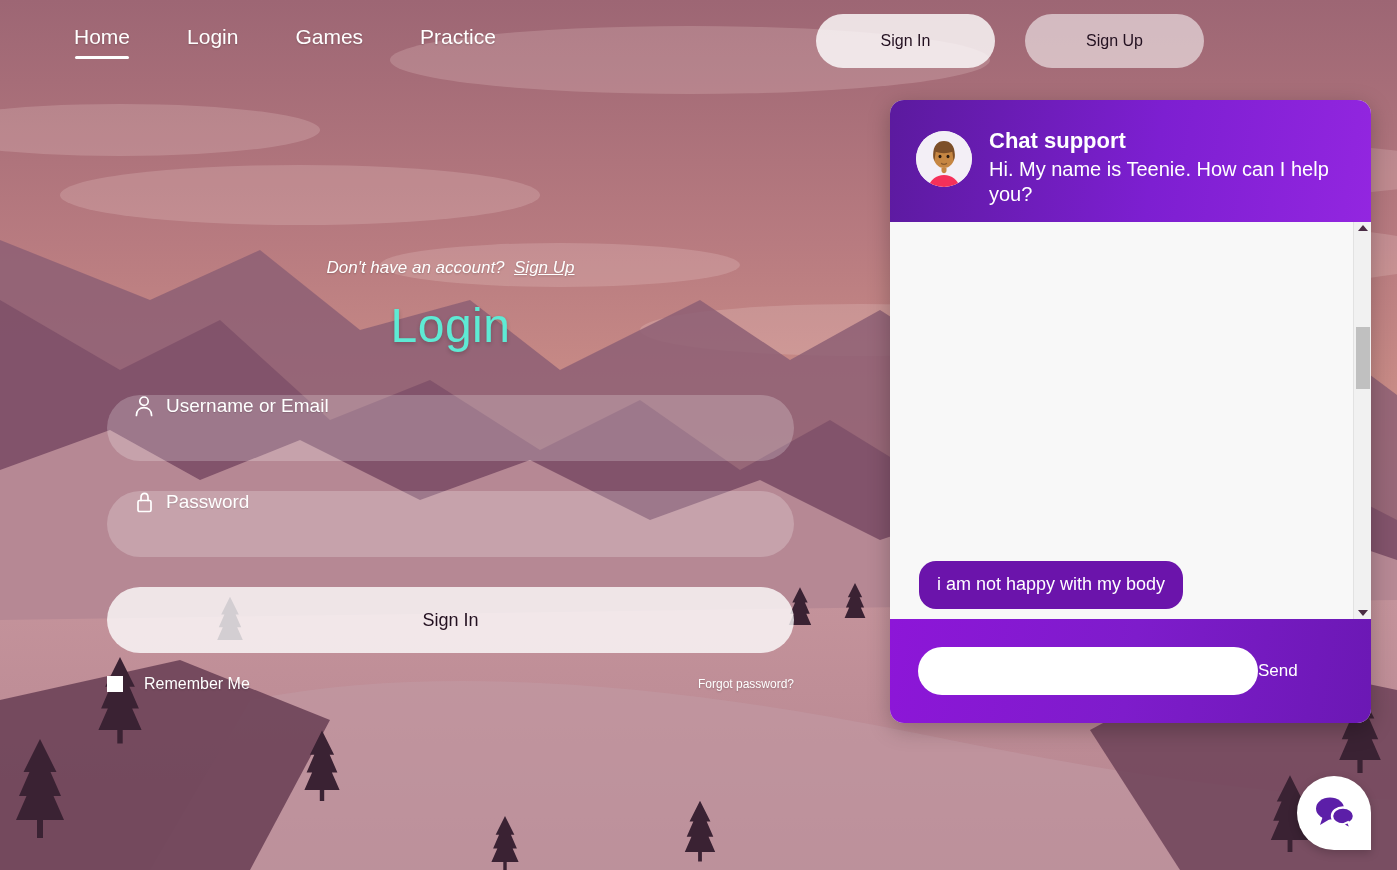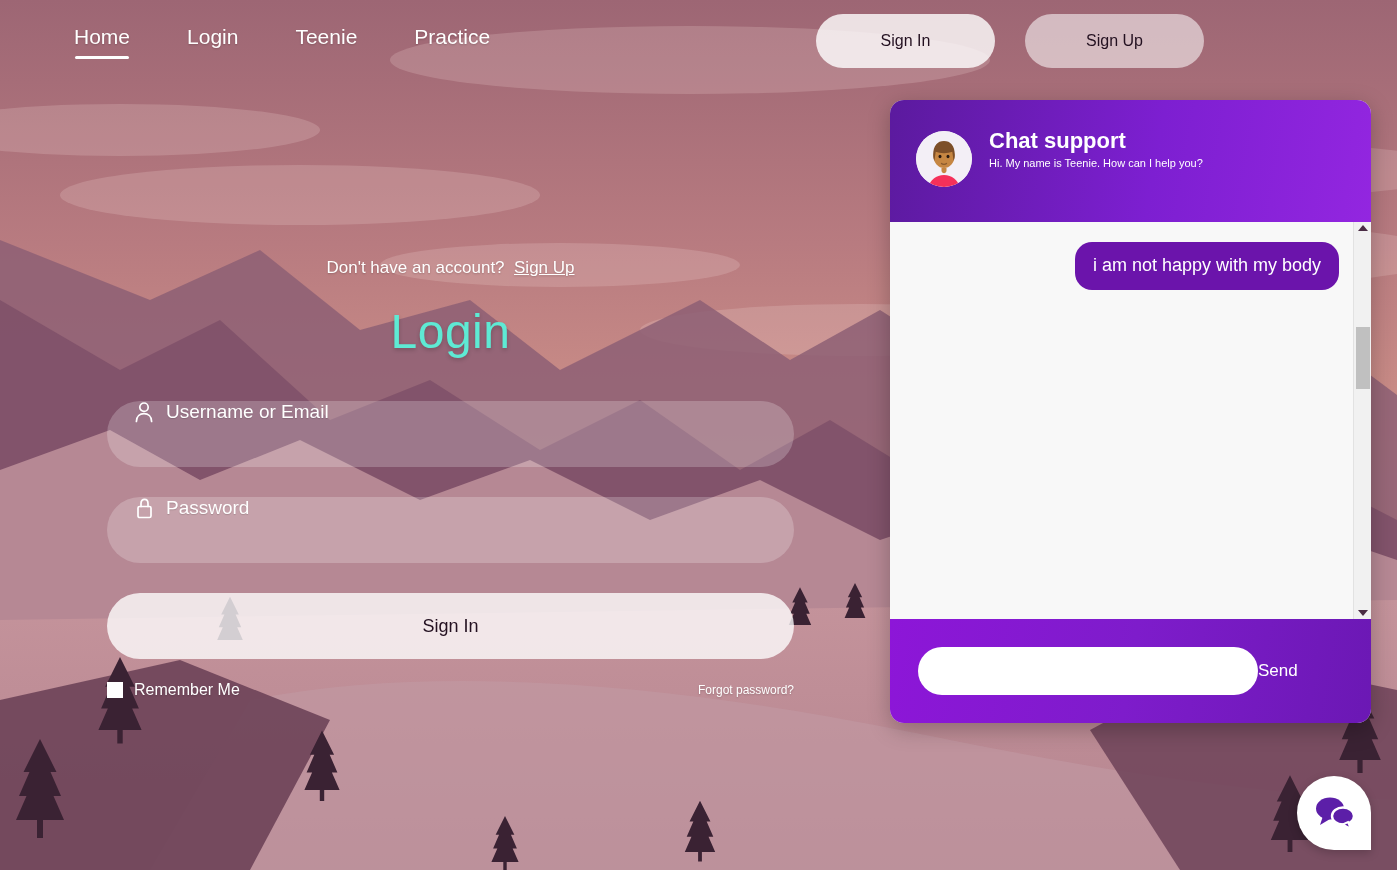--- a/index.html
+++ b/index.html
@@ -38,22 +38,23 @@
     display:flex; align-items:center; justify-content:center;
   }
   .auth-btn.signin { background:rgba(255,255,255,.80); }
   .auth-btn.signup { background:rgba(255,255,255,.55); }
 
   
   .login-wrap {
     position:absolute; left:107px; top:258px; width:687px; z-index:8;
   }
   .account-line {
-    text-align:center; color:#ffffff; font-size:17px; margin-bottom:26px;
+    text-align:center; color:#ffffff; font-size:17px; margin-bottom:20px;
     text-shadow:0 1px 2px rgba(0,0,0,.2);
+    font-style:italic;
   }
   .account-line a { color:#ffffff; text-decoration:underline; }
   .login-title {
     text-align:center; color:#5eead4; font-size:48px; font-weight:400;
     letter-spacing:.5px; margin-bottom:42px;
     text-shadow:0 2px 4px rgba(0,0,0,.2);
   }
   .field {
     position:relative; width:687px; height:66px; border-radius:33px;
     background:rgba(255,255,255,.22);
@@ -68,21 +69,21 @@
   .signin-main {
     width:687px; height:66px; border-radius:33px; border:none;
     background:rgba(255,255,255,.78); color:#231020; font-size:18px;
     cursor:pointer; font-family:"Liberation Sans", sans-serif;
     display:flex; align-items:center; justify-content:center;
   }
   .below-row {
     display:flex; align-items:center; justify-content:space-between;
     margin-top:22px; width:687px;
   }
-  .remember { display:flex; align-items:center; gap:11px; cursor:pointer; }
+  .remember { display:flex; align-items:center; gap:21px; cursor:pointer; }
   .cbox { width:16px; height:16px; background:#ffffff; border:1px solid #ffffff; }
   .remember span { color:#ffffff; font-size:16px; text-shadow:0 1px 2px rgba(0,0,0,.2); }
   .forgot { color:#ffffff; font-size:12px; text-decoration:none; text-shadow:0 1px 2px rgba(0,0,0,.2); }
 
   
   .chat {
     position:absolute; left:890px; top:100px; width:481px; height:623px;
     border-radius:14px; overflow:hidden; z-index:20;
     box-shadow:0 6px 22px rgba(0,0,0,.25);
     display:flex; flex-direction:column;
@@ -93,29 +94,29 @@
     height:122px; display:flex; align-items:flex-start; padding:27px 20px 0 26px;
     flex:0 0 auto;
   }
   .avatar {
     width:56px; height:56px; border-radius:50%; background:#f1eef5;
     flex:0 0 auto; margin-top:4px; overflow:hidden; position:relative;
   }
   .avatar svg { display:block; }
   .chat-head-text { margin-left:17px; }
   .chat-title { color:#ffffff; font-size:22px; font-weight:bold; line-height:1.25; }
-  .chat-sub { color:#ffffff; font-size:11px; line-height:1.27; margin-top:2px; max-width:345px; }
+  .chat-sub { color:#ffffff; font-size:20px; line-height:1.27; margin-top:2px; max-width:345px; }
 
   .chat-body {
     flex:1 1 auto; position:relative; background:#f8f8f8;
     overflow:hidden; display:flex;
   }
   .msg-area {
     flex:1 1 auto; padding:12px 14px 10px 29px; display:flex;
-    flex-direction:column; gap:12px; overflow:hidden;
+    flex-direction:row; gap:12px; overflow:hidden;
   }
   .bubble { border-radius:17px; padding:12px 18px; max-width:284px; }
   .bubble.user {
     align-self:flex-end; background:#6b14ab; color:#ffffff;
     font-size:18px; line-height:1.33; border-radius:17px;
     margin-top:8px;
   }
   .bubble.bot {
     align-self:flex-start; background:#dcdcdc; color:#1a1a1a;
     font-size:18px; line-height:1.45; border-radius:17px;
@@ -242,21 +243,21 @@
         <path d="M0 0 L-16 0 L-9 -16 L-14 -16 L-7 -32 L-11 -32 L0 -54 L11 -32 L7 -32 L14 -16 L9 -16 L16 0 Z"></path>
       </g>
     </g>
   </svg>
 </div>
 
 <div class="navbar">
   <nav class="nav-links">
     <a class="nav-link active" href="#">Home</a>
     <a class="nav-link" href="#">Login</a>
-    <a class="nav-link" href="#">Teenie</a>
+    <a class="nav-link" href="#">Games</a>
     <a class="nav-link" href="#">Practice</a>
   </nav>
   <div class="auth-group">
     <button class="auth-btn signin">Sign In</button>
     <button class="auth-btn signup">Sign Up</button>
   </div>
 </div>
 
 <div class="login-wrap">
   <div class="account-line">

